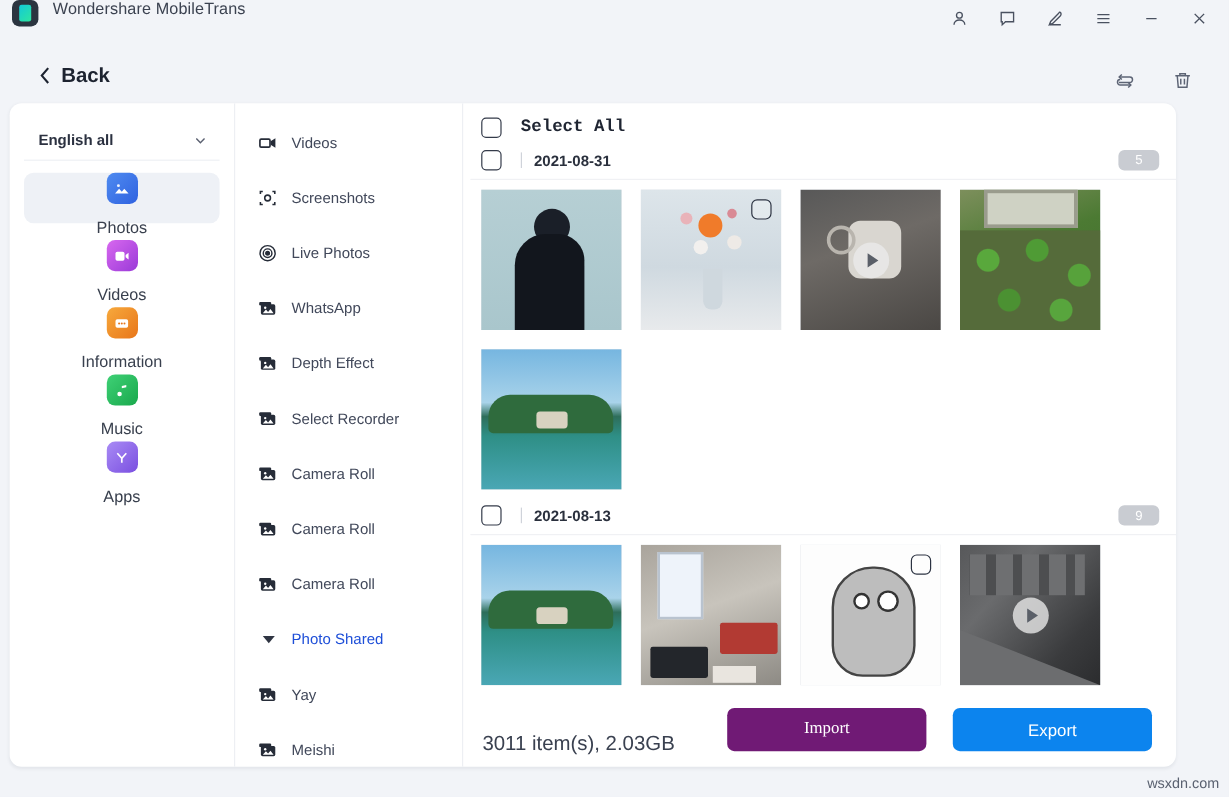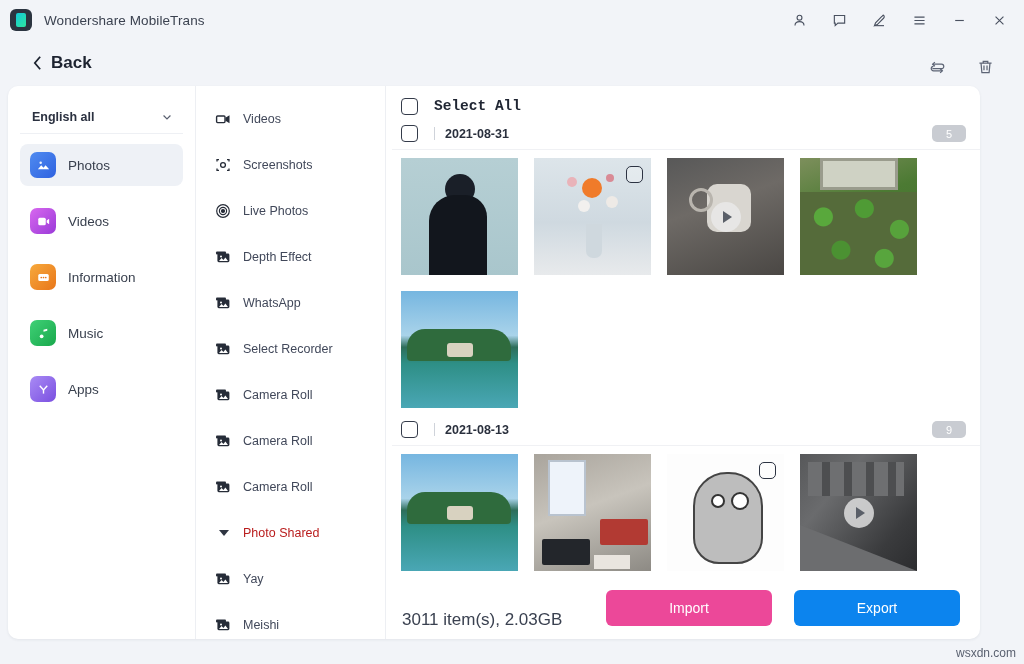--- a/index.html
+++ b/index.html
@@ -11,21 +11,21 @@
   }
   .app {
     position: relative;
     width: 1024px; height: 664px;
     background: #f2f4f8;
   }
 
   
   .titlebar {
     position: absolute; top: 0; left: 0; width: 1024px; height: 40px;
-    display: flex; align-items: center;
+    display: flex; align-items: flex-start;
   }
   .app-icon {
     width: 22px; height: 22px; margin-left: 10px; border-radius: 6px;
     background: #2b3440; position: relative; flex: none;
   }
   .app-icon::after {
     content: ""; position: absolute; left: 6px; top: 4px;
     width: 10px; height: 14px; border-radius: 2px;
     background: linear-gradient(135deg, #13c9d8 0%, #2ee6a0 100%);
   }
@@ -75,21 +75,21 @@
     padding: 14px 12px 0 12px;
   }
   .lang-select {
     height: 34px; display: flex; align-items: center; justify-content: space-between;
     padding: 0 10px 0 12px; border-bottom: 1px solid #eef0f4;
     cursor: pointer; margin-bottom: 10px;
   }
   .lang-label { font-size: 12.5px; font-weight: bold; color: #2b3140; }
   .nav-item {
     height: 42px; display: flex; align-items: center; gap: 12px;
-    padding: 0 10px; border-radius: 8px; margin-bottom: 14px; cursor: pointer;
+    padding: 0 10px; border-radius: 8px; margin-bottom: 14px; cursor: pointer; flex-direction: column;
   }
   .nav-item.active { background: #eef1f6; }
   .nav-ico {
     width: 26px; height: 26px; border-radius: 7px; flex: none;
     display: flex; align-items: center; justify-content: center;
     color: #fff;
   }
   .nav-text { font-size: 13.5px; color: #39404e; }
 
   
@@ -97,21 +97,21 @@
     width: 190px; flex: none; border-right: 1px solid #edeff3;
     padding: 10px 0 0 0; overflow: hidden;
   }
   .cat {
     height: 46px; display: flex; align-items: center; gap: 12px;
     padding-left: 18px; cursor: pointer;
   }
   .cat-ico { width: 17px; height: 17px; flex:none; display:flex; align-items:center; justify-content:center;}
   .cat-text { font-size: 12.5px; color: #41485a; }
   .cat.group { height: 46px; }
-  .cat.group .cat-text { color: #b91c1c; }
+  .cat.group .cat-text { color: #1d4ed8; }
   .tri {
     width: 0; height: 0; border-left: 5px solid transparent; border-right: 5px solid transparent;
     border-top: 6px solid #2f3542; margin-left: 2px;
   }
 
   
   .main { flex: 1; display: flex; flex-direction: column; min-width: 0; position: relative; }
   .grid-scroll { flex: 1; overflow: hidden; position: relative; padding-left: 6px;}
 
   .cbx {
@@ -160,21 +160,21 @@
     height: 62px; flex: none; display: flex; align-items: center;
     padding: 0 14px 0 16px; position: relative;
   }
   .count-text { font-size: 17px; color: #3a4150; margin-top: 24px; }
   .btn {
     width: 166px; height: 36px; border-radius: 6px; border: none;
     color: #fff; font-size: 14px; cursor: pointer;
     font-family: "Liberation Sans", sans-serif;
     display: flex; align-items: center; justify-content: center;
   }
-  .btn-import { background: #ec4899; margin-left: auto; }
+  .btn-import { background: #701a75; margin-left: auto; font-family: Liberation Serif, serif; }
   .btn-export { background: #0c84ee; margin-left: 22px; margin-right: 6px;}
 
   .watermark {
     position: absolute; right: 8px; bottom: 4px;
     font-size: 12px; color: #5a6170; z-index: 60;
   }
 
   
   .ph { position:absolute; inset:0; }
   .t-portrait { background: linear-gradient(180deg,#b6cfd4 0%, #a9c6cc 100%); }
@@ -388,32 +388,32 @@
       </div>
       <div class="cat">
         <span class="cat-ico">
           <svg width="16" height="16" viewBox="0 0 16 16" fill="#262c38">
               <rect x="1" y="2.6" width="10" height="3" rx="1"></rect>
               <rect x="2.4" y="4.6" width="12" height="8.6" rx="1.4"></rect>
               <circle cx="6" cy="7.4" r="1" fill="#fff"></circle>
               <path d="M4 12l2.6-3 1.8 2 2-2.4 2.6 3.4z" fill="#fff"></path>
             </svg>
         </span>
+        <span class="cat-text">WhatsApp</span>
+      </div>
+      <div class="cat">
+        <span class="cat-ico">
+          <svg width="16" height="16" viewBox="0 0 16 16" fill="#262c38">
+              <rect x="1" y="2.6" width="10" height="3" rx="1"></rect>
+              <rect x="2.4" y="4.6" width="12" height="8.6" rx="1.4"></rect>
+              <circle cx="6" cy="7.4" r="1" fill="#fff"></circle>
+              <path d="M4 12l2.6-3 1.8 2 2-2.4 2.6 3.4z" fill="#fff"></path>
+            </svg>
+        </span>
         <span class="cat-text">Depth Effect</span>
-      </div>
-      <div class="cat">
-        <span class="cat-ico">
-          <svg width="16" height="16" viewBox="0 0 16 16" fill="#262c38">
-              <rect x="1" y="2.6" width="10" height="3" rx="1"></rect>
-              <rect x="2.4" y="4.6" width="12" height="8.6" rx="1.4"></rect>
-              <circle cx="6" cy="7.4" r="1" fill="#fff"></circle>
-              <path d="M4 12l2.6-3 1.8 2 2-2.4 2.6 3.4z" fill="#fff"></path>
-            </svg>
-        </span>
-        <span class="cat-text">WhatsApp</span>
       </div>
       <div class="cat">
         <span class="cat-ico">
           <svg width="16" height="16" viewBox="0 0 16 16" fill="#262c38">
               <rect x="1" y="2.6" width="10" height="3" rx="1"></rect>
               <rect x="2.4" y="4.6" width="12" height="8.6" rx="1.4"></rect>
               <circle cx="6" cy="7.4" r="1" fill="#fff"></circle>
               <path d="M4 12l2.6-3 1.8 2 2-2.4 2.6 3.4z" fill="#fff"></path>
             </svg>
         </span>

